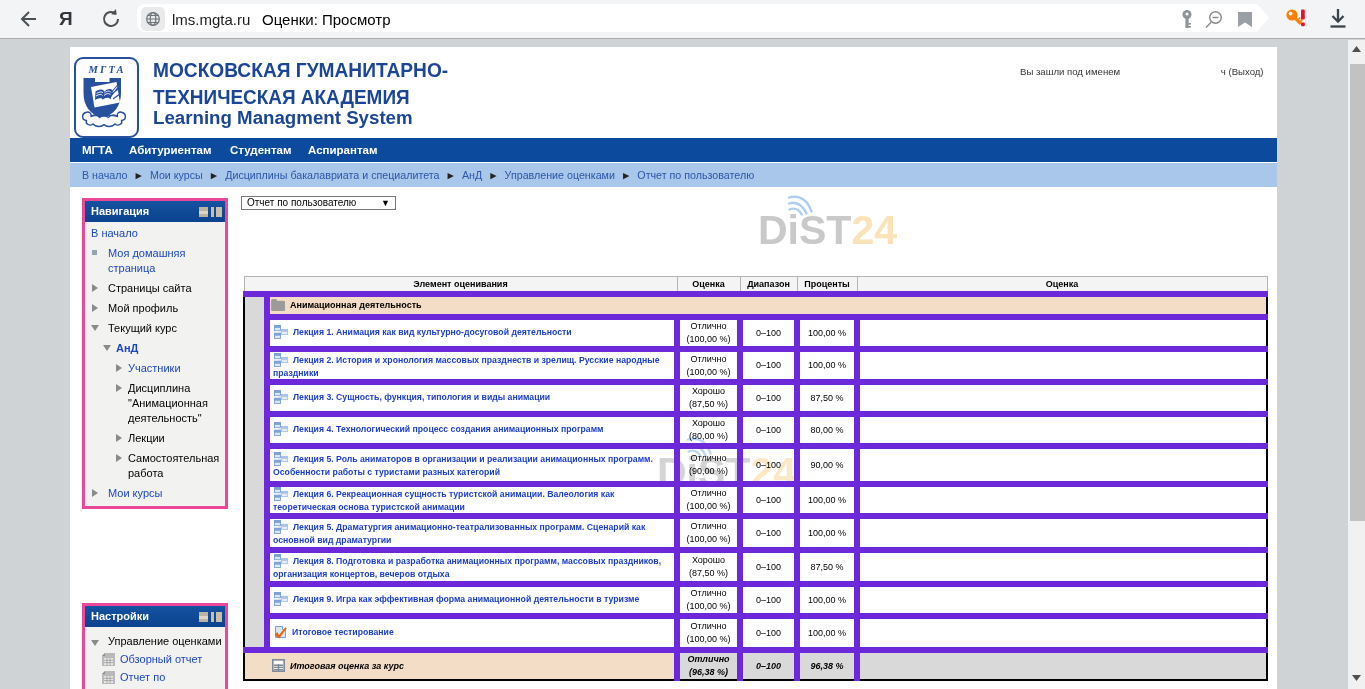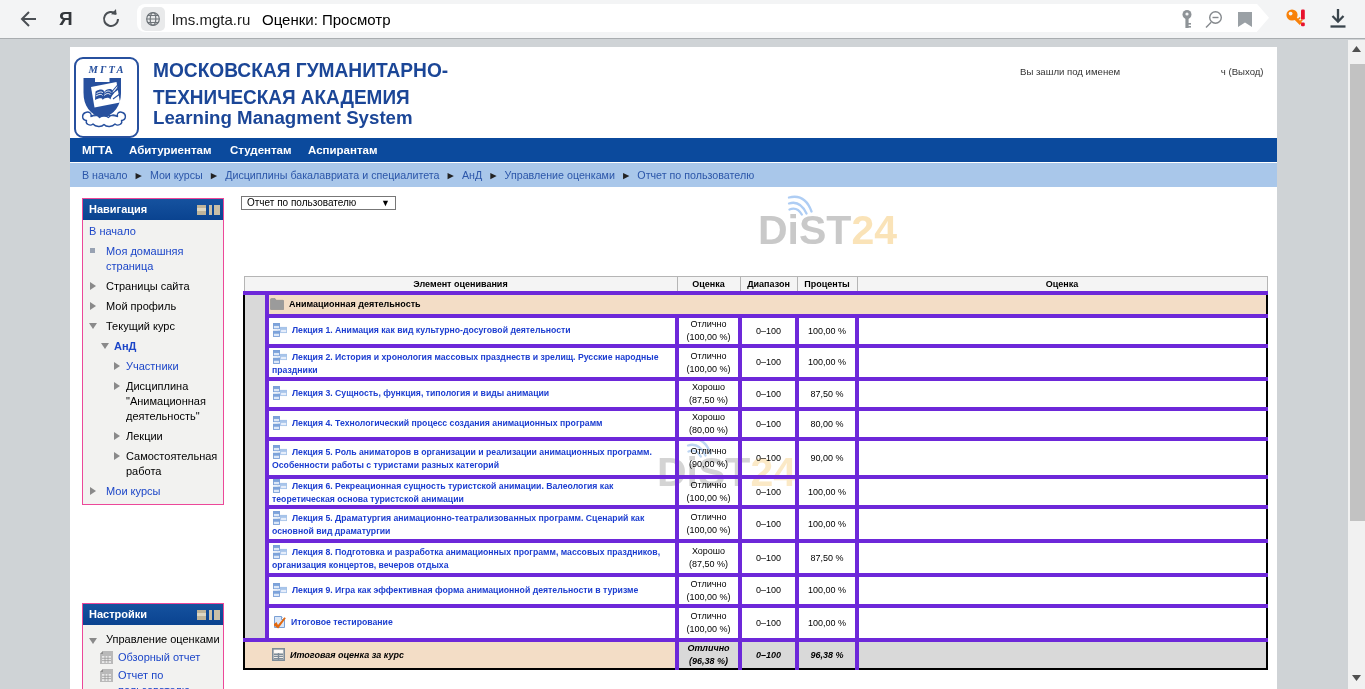--- a/index.html
+++ b/index.html
@@ -17,42 +17,42 @@
 
 #logo{left:4px;top:10px;width:61px;height:77px;border:2px solid #27509e;border-radius:9px;background:#fff;}
 .hl{color:#1b4697;font-weight:bold;white-space:nowrap;transform-origin:0 0;line-height:1;}
 #navbar{left:0;top:91px;width:1207px;height:24px;background:#0b4a9d;}
 .nav{position:absolute;top:6px;color:#fff;font-weight:bold;font-size:11.5px;white-space:nowrap;}
 #crumbs{left:0;top:116px;width:1207px;height:24px;background:#a9c7ea;font-size:10.7px;}
 .cl{color:#2b56a9;text-decoration:none;}
 .sep{color:#222;font-size:10.5px;margin:0 3px;}
 .n2 .ti{padding:1.5px 0;}
 
-.block{position:absolute;left:12px;width:140px;border:1px solid #ec4899;background:#f2f2f0;}
+.block{position:absolute;left:12px;width:140px;border:3px solid #ec4899;background:#f2f2f0;}
 .bhead{height:21px;background:linear-gradient(#15529f,#0a4390);position:relative;}
 .bhead .t{position:absolute;left:6px;top:4px;color:#fff;font-weight:bold;font-size:11px;}
 .hicon{position:absolute;top:6px;}
 .tree{font-size:11px;color:#000;position:relative;}
 .tree a{color:#1c46c8;text-decoration:none;}
 .ti{position:relative;padding:2.5px 0 2.5px 0;line-height:15px;}
 .arr-r{position:absolute;width:0;height:0;border-left:6px solid #8a8a8a;border-top:4px solid transparent;border-bottom:4px solid transparent;}
 .arr-d{position:absolute;width:0;height:0;border-top:6px solid #8a8a8a;border-left:4.5px solid transparent;border-right:4.5px solid transparent;}
 .sqb{position:absolute;width:5px;height:5px;background:#98a2b2;}
 
 #selbox{left:171px;top:149px;width:153px;height:12px;border:1px solid #777;background:#fff;font-size:10px;}
 #heading{left:461px;top:176px;font-size:16.3px;font-weight:bold;color:#000;white-space:nowrap;}
 .wm{position:absolute;font-weight:bold;font-size:41px;white-space:nowrap;}
 .wm .d{color:#c9c9c9;}
 .wm .n{color:#fae3b8;}
 
 table{border-collapse:collapse;table-layout:fixed;}
 #gtable{left:173px;top:229px;}
 #gtable td,#gtable th{padding:0;font-size:9px;overflow:hidden;}
 #gtable thead th{background:#f4f4f4;border:1px solid #b5b5b5;border-bottom:2px solid #000;font-weight:bold;font-size:9px;height:14px;}
-#gtable tbody td{border:4px solid #6d28d9;}
+#gtable tbody td{border:6px solid #6d28d9;}
 #gtable tbody tr td:first-child{border-left:2px solid #000;}
 #gtable tbody tr td:last-child{border-right:2px solid #000;}
 .indent{background:#d9d9d9;}
 .cat{background:#f3ddc6;}
 .namec{text-align:left;padding-left:3px !important;}
 .icn{display:inline-block;vertical-align:middle;margin:0 5px 0 1px;position:relative;top:-1px;}
 #gtable tbody a{color:#1c3ed1;font-weight:bold;text-decoration:none;font-size:8.7px;}
 .cc{text-align:center;line-height:13px;}
 .fin{background:#d9d9d9;font-style:italic;font-weight:bold;}
 .finp{background:#f3ddc6;font-style:italic;font-weight:bold;}

